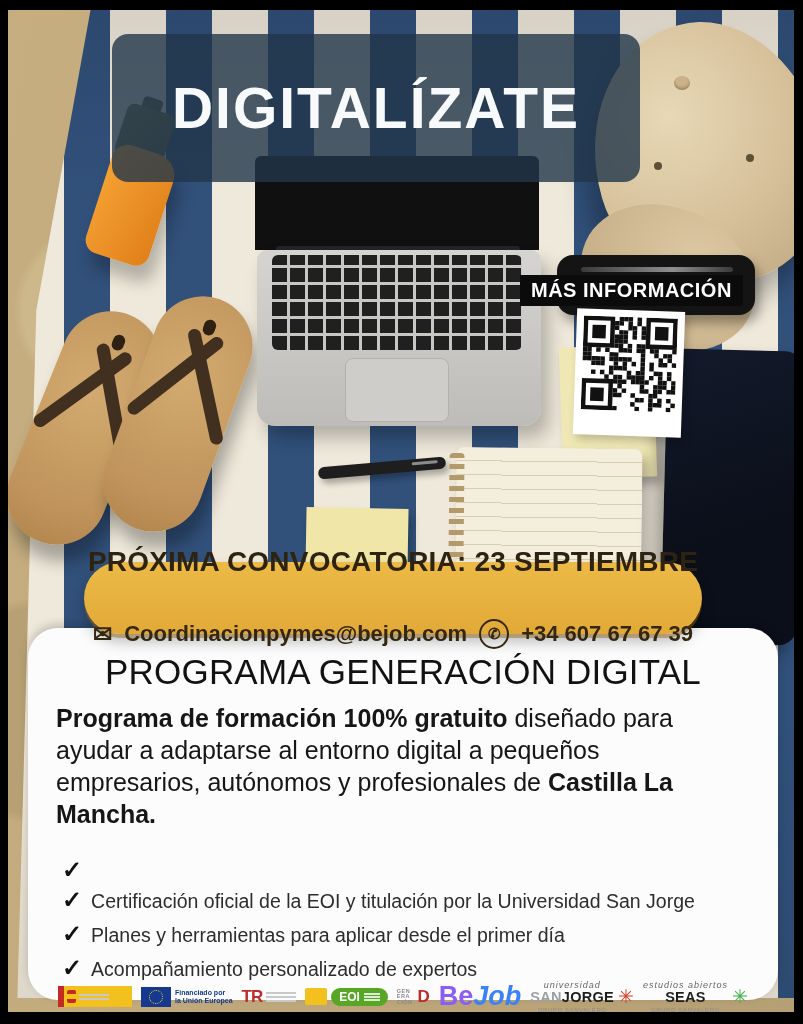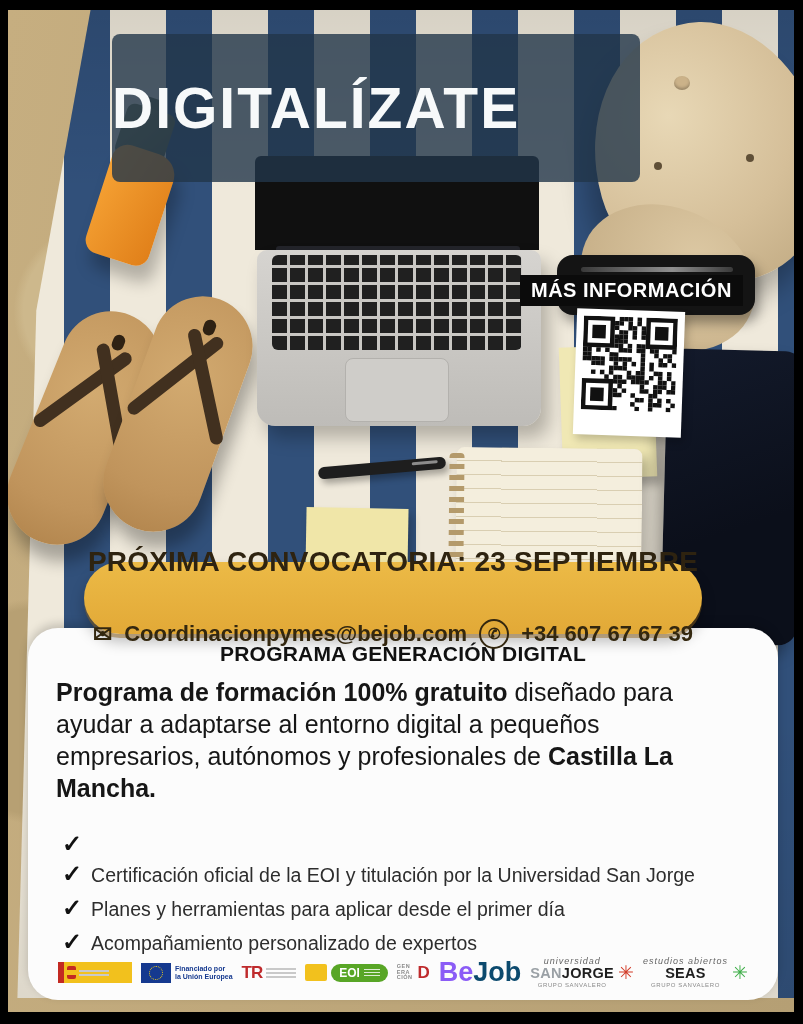--- a/index.html
+++ b/index.html
@@ -16,22 +16,22 @@
       linear-gradient(100deg,#c6ae80,#b59f74);}
   
   .towel{position:absolute;inset:0;
     background:repeating-linear-gradient(90deg,#efe9db 0 56px,#31507a 56px 102px);
     clip-path:polygon(10.5% 0,100% 0,100% 98.6%,1.2% 98.6%,3.6% 30%);
   }
   .towel::after{content:"";position:absolute;inset:0;
     background:linear-gradient(180deg,rgba(0,0,0,.10),rgba(0,0,0,0) 18%,rgba(0,0,0,0) 70%,rgba(0,0,0,.08));}
 
   
-  .title-card{position:absolute;left:104px;top:24px;width:528px;height:148px;border-radius:8px;
-    background:rgba(34,54,74,.80);display:flex;flex-direction:column;justify-content:center;}
+  .title-card{position:absolute;left:104px;top:24px;width:528px;height:148px;border-radius:16px;
+    background:rgba(34,54,74,.80);display:flex;flex-direction:row;align-items:center;justify-content:center;}
   .title-card h1{margin:0;color:#f7f9fa;font-size:57px;font-weight:800;letter-spacing:2px;line-height:1;}
   .title-card h2{margin:8px 0 0;color:#eef2f4;font-size:31px;font-weight:400;letter-spacing:2.5px;line-height:1;}
 
   
   .sunscreen{position:absolute;left:86px;top:88px;width:110px;height:160px;}
   .sun-nozzle{position:absolute;left:48px;top:0;width:20px;height:16px;background:#5c6044;border-radius:4px;transform:rotate(18deg);}
   .sun-cap{position:absolute;left:26px;top:10px;width:50px;height:54px;background:linear-gradient(120deg,#737752,#565a3c);border-radius:8px;transform:rotate(18deg);}
   .sun-body{position:absolute;left:4px;top:50px;width:66px;height:114px;border-radius:16px 22px 14px 14px;
     background:linear-gradient(105deg,#f6a335,#e07f19);transform:rotate(18deg);box-shadow:10px 14px 16px rgba(0,0,0,.25);}
 
@@ -98,21 +98,21 @@
     background:linear-gradient(180deg,#ecba46,#e2a937);box-shadow:0 4px 0 rgba(146,99,26,.45),0 8px 14px rgba(0,0,0,.25);
     display:flex;flex-direction:column;align-items:center;justify-content:center;gap:40px;}
   .banner .headline{font-size:28px;font-weight:800;color:#2e2310;letter-spacing:.2px;line-height:1.05;}
   .contact{display:flex;align-items:center;gap:12px;margin-top:3px;color:#33270f;font-size:22px;font-weight:600;}
   .c-icon{font-size:23px;line-height:1;}
   .phone-wrap{display:inline-flex;align-items:center;justify-content:center;width:26px;height:26px;border:2px solid #33270f;border-radius:50%;font-size:15px;}
 
   
   .card{position:absolute;left:20px;top:618px;width:750px;height:372px;background:#fcfcfc;border-radius:30px;z-index:5;
     box-shadow:0 -4px 10px rgba(0,0,0,.18);display:flex;flex-direction:column;padding:12px 28px 10px;box-sizing:border-box;}
-  .card h3{margin:2px 0 10px;text-align:center;font-size:21px;font-weight:700;color:#121212;letter-spacing:.2px;}
+  .card h3{margin:12px 0 10px;text-align:center;font-size:35px;font-weight:400;color:#121212;letter-spacing:.2px;}
   .para{width:694px;font-size:25px;line-height:1.28;color:#161616;}
   .para b{font-weight:800;}
   .checklist{list-style:none;margin:30px 0 0;padding:0 0 0 6px;display:flex;flex-direction:column;gap:11px;}
   .checklist li{display:flex;align-items:baseline;gap:9px;font-size:19.5px;color:#2d2d2d;}
   .check{font-size:24px;font-weight:700;color:#111;line-height:.8;}
 
   
   .logos{margin-top:auto;display:flex;align-items:center;justify-content:space-between;height:44px;padding:0 2px;}
   .hairlines{display:flex;flex-direction:column;gap:2px;}
   .hairlines i{display:block;width:30px;height:2px;background:#c9c9c9;}
@@ -125,21 +125,21 @@
   .tr-mark{font-size:17px;font-weight:800;color:#bf2b2d;letter-spacing:-1px;}
   .eoi-y{width:22px;height:17px;background:#f2c11d;border-radius:2px;}
   .eoi-g{height:18px;background:#58a626;border-radius:9px;color:#fff;font-weight:800;font-size:12px;
     display:flex;align-items:center;padding:0 8px;gap:4px;}
   .eoi-g .mini{display:flex;flex-direction:column;gap:1.5px;}
   .eoi-g .mini i{width:16px;height:1.5px;background:rgba(255,255,255,.8);display:block;}
   .gen{display:flex;flex-direction:column;line-height:1;font-size:5.5px;color:#8a8a8a;font-weight:700;letter-spacing:.5px;}
   .gen-d{font-size:17px;font-weight:800;color:#bf2b2d;margin-left:1px;}
   .bejob{font-size:27px;font-weight:800;}
   .bejob .be{color:#8b5cf6;}
-  .bejob .job{color:#0c4a6e;text-align:center;}
+  .bejob .job{color:#3b82f6;font-style:italic;text-align:center;}
   .uni{display:flex;flex-direction:column;align-items:center;line-height:1;}
   .uni .tag{font-style:italic;font-size:9px;color:#666;letter-spacing:1px;}
   .uni .nm{font-size:14.5px;letter-spacing:.3px;}
   .uni .nm .lt{color:#9aa0a5;font-weight:700;}
   .uni .nm .bd{color:#1e1e1e;font-weight:800;}
   .uni .sub{font-size:6px;color:#8a8a8a;letter-spacing:.6px;margin-top:2px;}
   .pin{font-size:19px;line-height:1;}
   .pin.red{color:#d23c28;}
   .pin.green{color:#3fae49;}
 </style>

